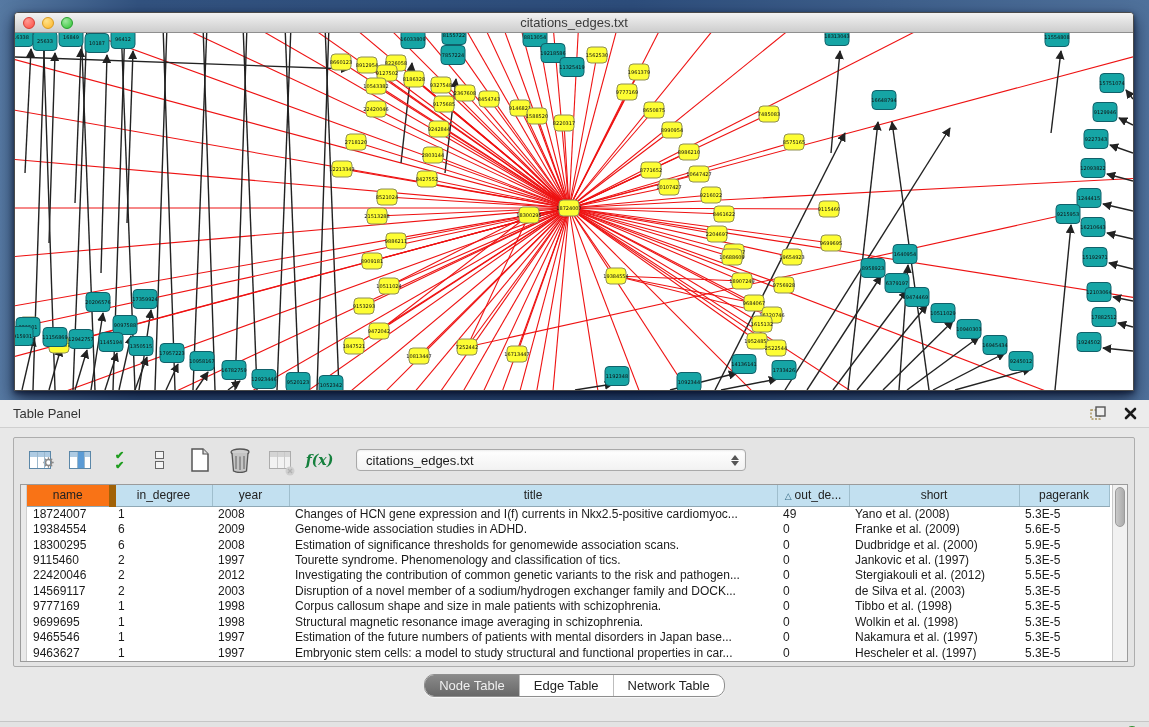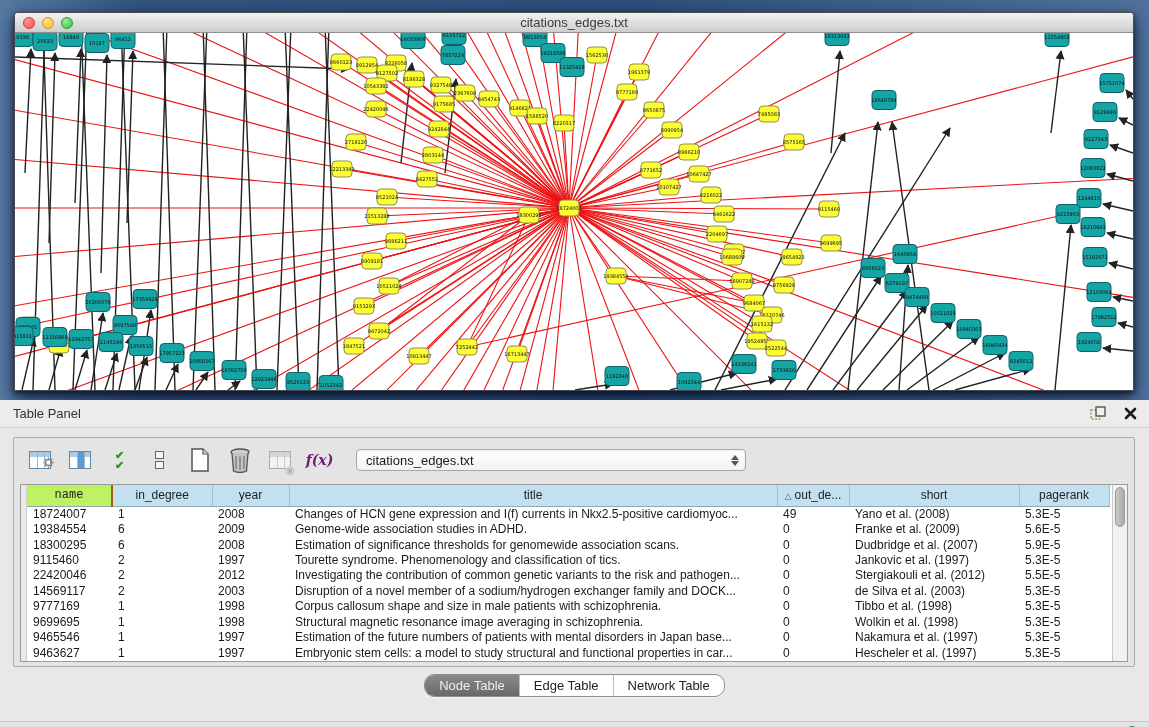--- a/index.html
+++ b/index.html
@@ -37,36 +37,36 @@
   .panel-header{position:relative;height:28px;background:#ececec;border-bottom:1px solid #cfcfcf;}
   .panel-title{position:absolute;left:13px;top:6px;font-size:13px;color:#333;}
   .ph-icons{position:absolute;right:10px;top:5px;display:flex;gap:14px;align-items:center;}
   .ph-btn{width:18px;height:16px;display:inline-flex;align-items:center;justify-content:center;cursor:default;}
 
   .panel-body{position:absolute;left:13px;top:37px;width:1122px;height:230px;
     background:#e4e4e4;border:1px solid #adadad;border-radius:2px;}
   .toolbar{position:absolute;left:0;top:0;right:0;height:44px;display:flex;align-items:center;
     padding-left:12px;gap:13px;}
   .tb-btn{width:27px;height:27px;display:inline-flex;align-items:center;justify-content:center;}
-  .fxtxt{font-family:"DejaVu Serif",serif;font-style:italic;font-weight:bold;font-size:14px;color:#701a75;}
+  .fxtxt{font-family:"DejaVu Serif",serif;font-style:italic;font-weight:bold;font-size:14px;color:#15803d;}
   .combo{margin-left:10px;width:390px;height:22px;border:1px solid #a9a9a9;border-radius:4px;
     background:linear-gradient(#ffffff,#f2f2f2);display:flex;align-items:center;position:relative;
     box-shadow:inset 0 1px 2px rgba(0,0,0,.08);}
   .combo-val{font-size:13px;color:#1a1a1a;padding-left:9px;flex:1;white-space:nowrap;overflow:hidden;}
   .combo-arrows{width:18px;display:flex;flex-direction:column;align-items:center;gap:1px;padding-right:2px;}
   .ca-up{width:0;height:0;border-left:4px solid transparent;border-right:4px solid transparent;border-bottom:5px solid #555;}
   .ca-dn{width:0;height:0;border-left:4px solid transparent;border-right:4px solid transparent;border-top:5px solid #555;}
 
   .tablewrap{position:absolute;left:6px;top:46px;right:6px;bottom:4px;background:#fff;
     border:1px solid #9b9b9b;display:flex;overflow:hidden;}
   .gutter{width:6px;background:#e9e9e9;border-right:1px solid #cfcfcf;}
   table.nodes{border-collapse:collapse;table-layout:fixed;font-size:12px;color:#1a1a1a;flex:0 0 auto;}
   table.nodes th{height:21px;background:var(--headerblue);border-right:1px solid #9fbecd;border-bottom:1px solid #8fa8b5;
     font-weight:normal;font-size:12px;color:#222;text-align:center;overflow:hidden;white-space:nowrap;}
-  table.nodes th.th-gray{background:#bef264;border-right:2px solid #a16207;font-family:Liberation Mono, monospace;}
+  table.nodes th.th-gray{background:#f97316;border-right:7px solid #a16207;}
   table.nodes td{height:15px;line-height:15px;padding:0 0 0 6px;white-space:nowrap;overflow:hidden;}
   .sortmark{font-size:9px;color:#33667f;margin-right:3px;}
   .tfiller{flex:1;background:#fff;}
   .vscroll{width:15px;background:#f1f1f1;border-left:1px solid #c8c8c8;position:relative;}
   .vthumb{position:absolute;left:2px;top:2px;width:10px;height:40px;border-radius:5px;
     background:linear-gradient(90deg,#c9c9c9,#ababab);border:1px solid #9a9a9a;}
 
   .tabsrow{position:absolute;left:0;right:0;top:272px;height:30px;text-align:center;}
   .seg{display:inline-flex;border:1px solid #8e8e8e;border-radius:10px;overflow:hidden;background:#fff;
     box-shadow:0 1px 1px rgba(255,255,255,.7), inset 0 0 1px rgba(0,0,0,.1);margin-top:2px;}
@@ -877,21 +877,21 @@
                 <td>0</td>
                 <td>Franke et al. (2009)</td>
                 <td>5.6E-5</td>
               </tr>
               <tr>
                 <td>18300295</td>
                 <td>6</td>
                 <td>2008</td>
                 <td>Estimation of significance thresholds for genomewide association scans.</td>
                 <td>0</td>
-                <td>Dudbridge et al. (2007)</td>
+                <td>Dudbridge et al. (2000)</td>
                 <td>5.9E-5</td>
               </tr>
               <tr>
                 <td>9115460</td>
                 <td>2</td>
                 <td>1997</td>
                 <td>Tourette syndrome. Phenomenology and classification of tics.</td>
                 <td>0</td>
                 <td>Jankovic et al. (1997)</td>
                 <td>5.3E-5</td>

